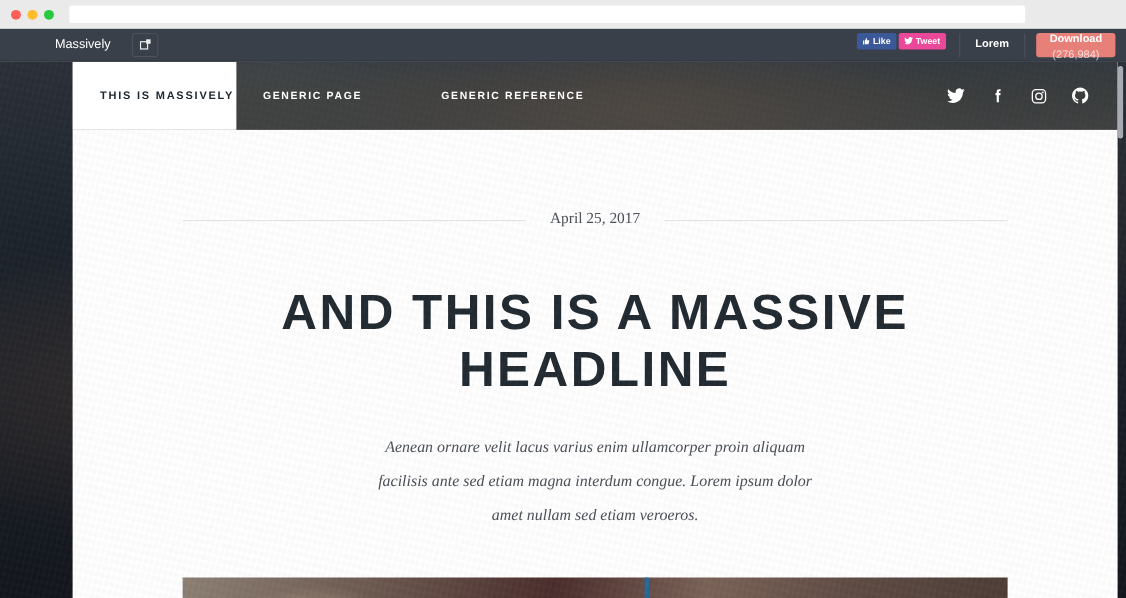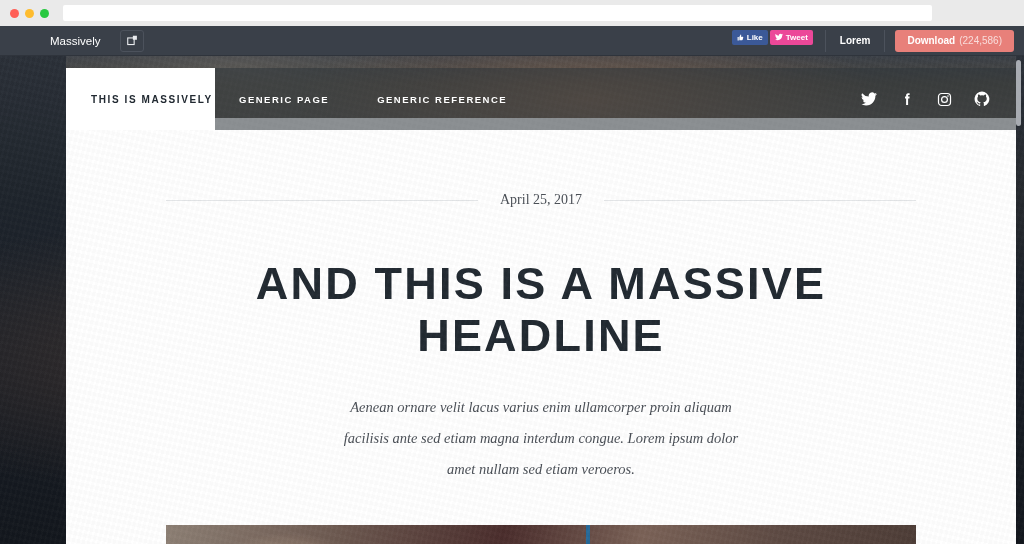--- a/index.html
+++ b/index.html
@@ -134,20 +134,21 @@
   .download-btn {
     display: flex; align-items: center; gap: 4px;
     height: 22px;
     margin-left: 10px;
     padding: 0 12px;
     border-radius: 3px;
     font-size: 10px;
     font-weight: bold;
     color: #ffffff;
     white-space: nowrap;
+    flex-direction: column;
   }
   .download-count { font-weight: normal; color: rgba(255,255,255,0.72); }
 
   
   .viewport {
     position: relative;
     width: 1024px;
     height: 488px;
     overflow: hidden;
     background:
@@ -182,21 +183,21 @@
     width: 950px; height: 62px;
     background:
       radial-gradient(ellipse 420px 120px at 55% 70%, rgba(150,112,86,0.55), rgba(0,0,0,0) 70%),
       radial-gradient(ellipse 300px 90px at 18% 20%, rgba(118,112,104,0.45), rgba(0,0,0,0) 72%),
       linear-gradient(180deg, #3b4047 0%, #4a4740 45%, #54504a 100%);
   }
 
   
   .site-header {
     position: absolute;
-    left: 0; top: 12px;
+    left: 0; top: 0;
     width: 950px;
     height: 62px;
     display: flex;
     align-items: stretch;
     z-index: 3;
   }
   .logo-cell {
     width: 149px;
     background: #ffffff;
     display: flex;
@@ -210,21 +211,21 @@
     color: #212931;
     white-space: nowrap;
   }
   .nav-cell {
     flex: 1;
     background: rgba(46,52,58,0.55);
     display: flex;
     align-items: center;
     padding: 0 26px 0 24px;
   }
-  .nav-links { display: flex; align-items: center; gap: 48px; }
+  .nav-links { display: flex; align-items: center; gap: 72px; }
   .nav-link {
     font-size: 9.5px;
     font-weight: bold;
     letter-spacing: 1.5px;
     color: #ffffff;
     white-space: nowrap;
   }
   .nav-social {
     margin-left: auto;
     display: flex;
@@ -343,21 +344,21 @@
           <path d="M16 3.04a6.6 6.6 0 0 1-1.89.52 3.3 3.3 0 0 0 1.45-1.82 6.6 6.6 0 0 1-2.09.8A3.28 3.28 0 0 0 7.8 5.53 9.32 9.32 0 0 1 1.11 2.15a3.28 3.28 0 0 0 1.02 4.38 3.26 3.26 0 0 1-1.49-.41v.04a3.28 3.28 0 0 0 2.63 3.22 3.3 3.3 0 0 1-1.48.06 3.28 3.28 0 0 0 3.07 2.28A6.59 6.59 0 0 1 0 13.1a9.29 9.29 0 0 0 5.03 1.48c6.04 0 9.34-5 9.34-9.34l-.01-.43A6.67 6.67 0 0 0 16 3.04z" fill="#fff"></path>
         </svg>
         <span>Tweet</span>
       </div>
     </div>
 
     <div class="back-btn">Lorem</div>
 
     <div class="download-btn" style="background:#e8807a;">
       <span>Download</span>
-      <span class="download-count">(224,586)</span>
+      <span class="download-count">(276,984)</span>
     </div>
   </div>
 </div>
 
 <div class="viewport">
 
   <div class="site">
     <div class="site-bg"></div>
 
     <div class="site-header">

